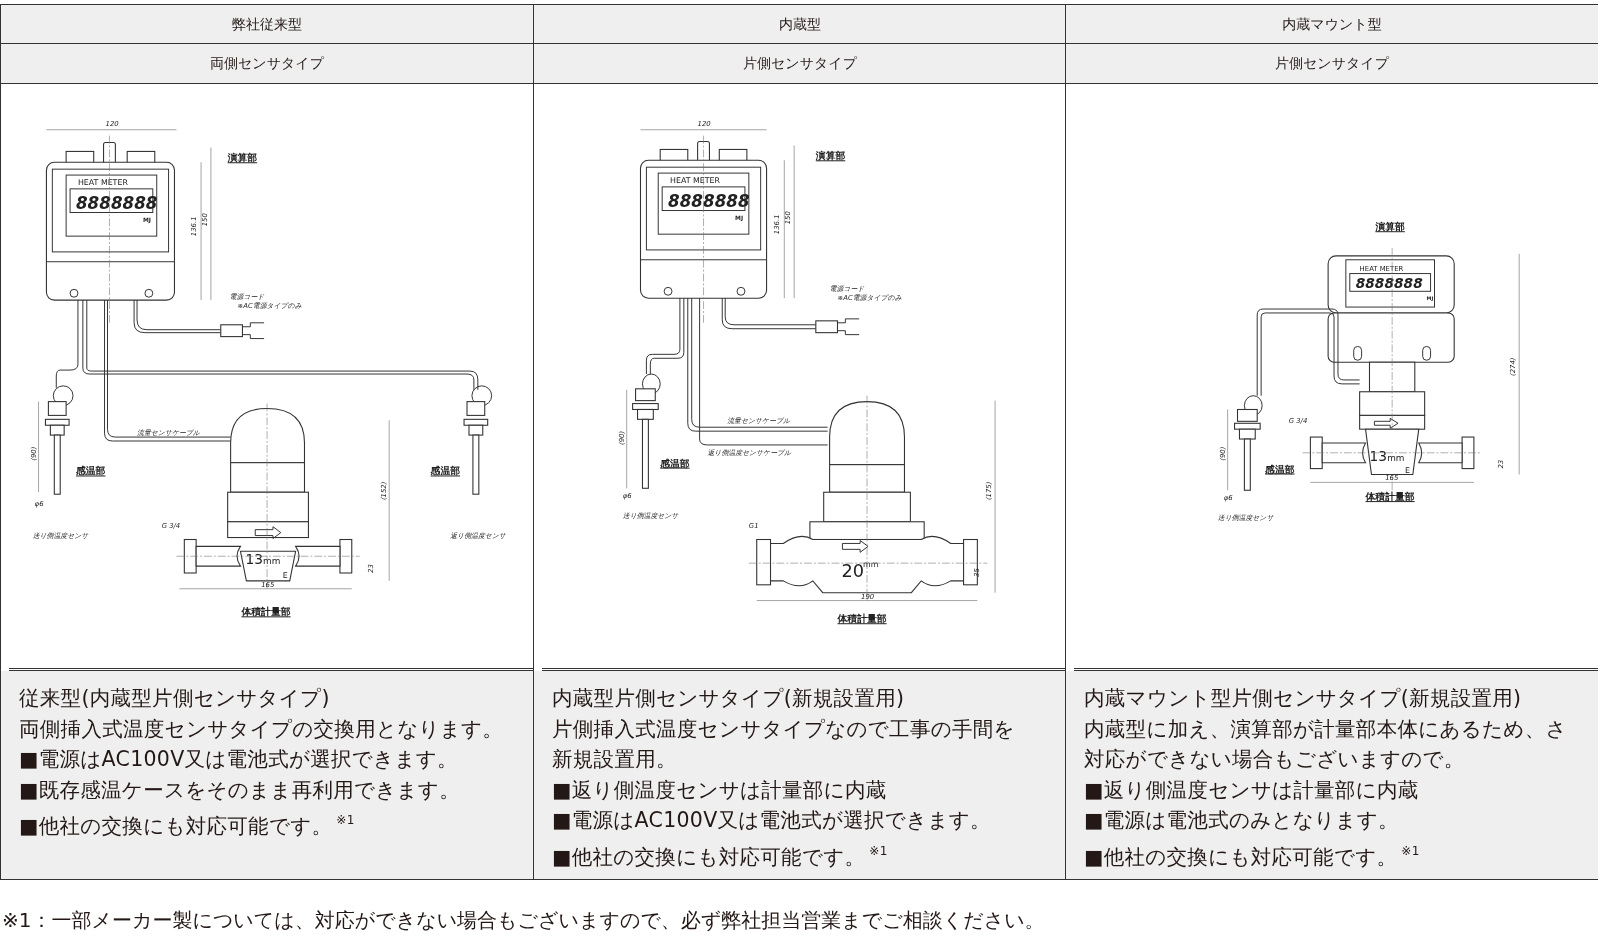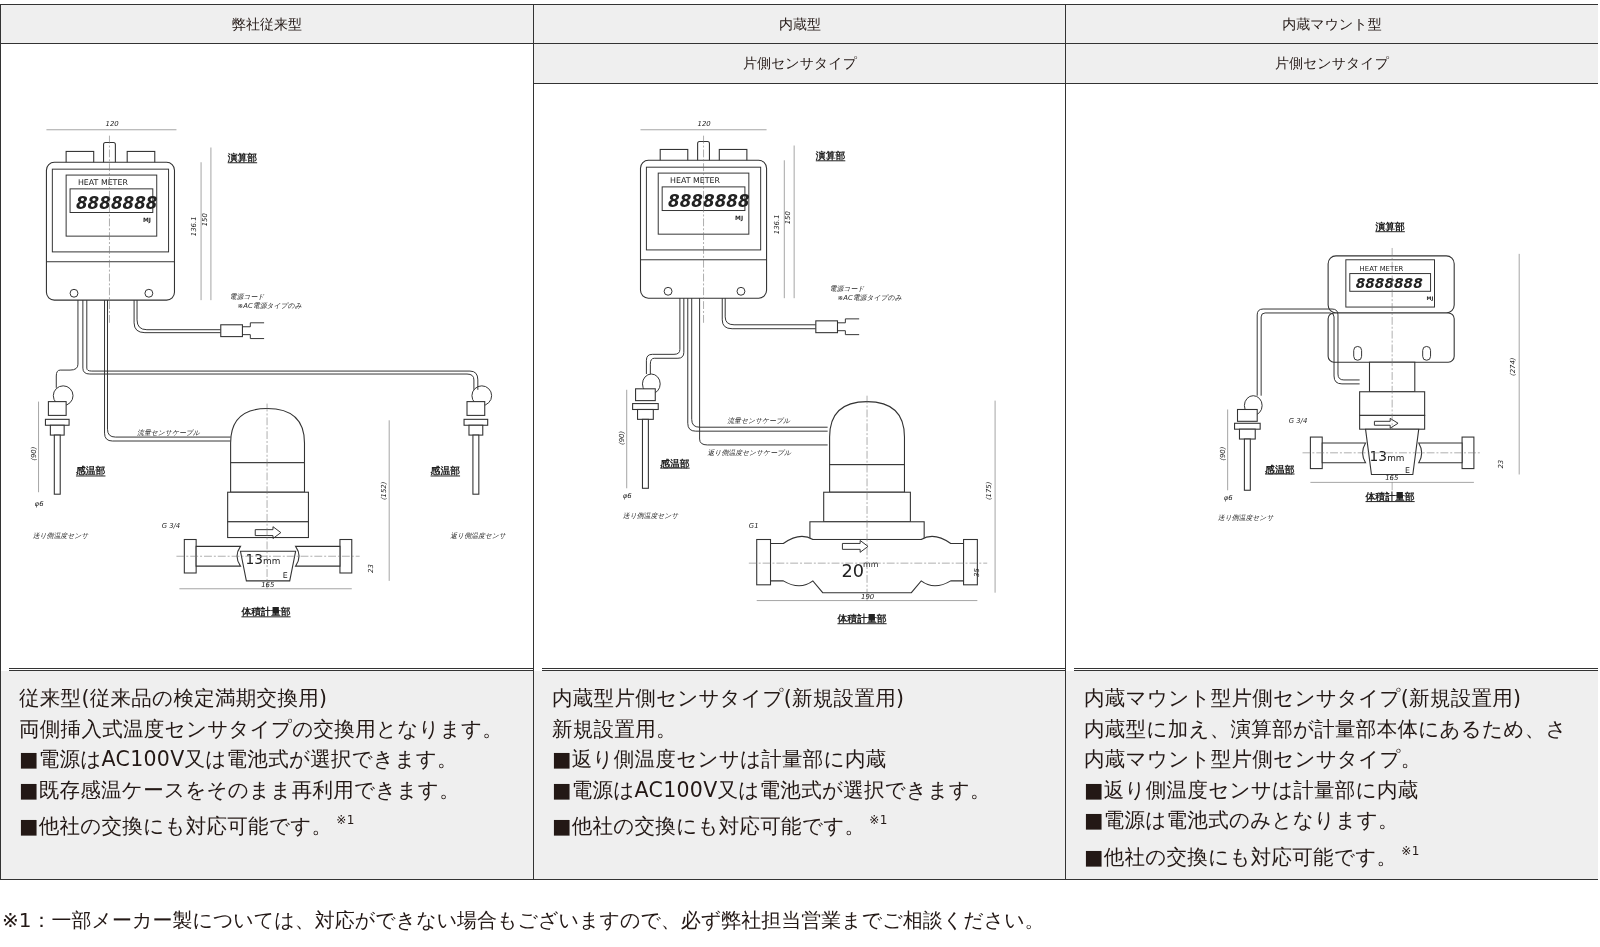--- a/index.html
+++ b/index.html
@@ -36,20 +36,21 @@
   .cl { stroke: #777; fill: none; stroke-width: 0.6; stroke-dasharray: 8 2 2 2; }
   .body { fill: #fff; stroke: #333; stroke-width: 1.1; }
 </style>
 </head>
 <body>
 
 <div class="tbl">
 
   <div class="col c1">
     <div class="h1">弊社従来型</div>
+    <div class="h2">両側センサタイプ</div>
     <div class="fig">
       <svg viewBox="0 0 532 584">
 
         <g>
           <line class="thin" x1="38" y1="42" x2="170" y2="42"></line>
           <text class="dim" x="98" y="38">120</text>
           <rect class="body" x="96" y="55" width="12" height="22" rx="2"></rect>
           <rect class="body" x="58" y="64" width="28" height="14"></rect>
           <rect class="body" x="120" y="64" width="28" height="14"></rect>
           <rect class="body" x="38" y="75" width="130" height="140" rx="8"></rect>
@@ -129,21 +130,21 @@
           <text class="dim" x="256" y="506">165</text>
           <line class="thin" x1="386" y1="337" x2="386" y2="500"></line>
           <text class="dim" transform="translate(383,418) rotate(-90)">(152)</text>
           <text class="dim" transform="translate(370,492) rotate(-90)">23</text>
           <text class="sm" x="155" y="446">G 3/4</text>
           <text class="lbl" x="236" y="535">体積計量部</text>
         </g>
       </svg>
     </div>
     <div class="desc">
-      <div>従来型(従来品の検定満期交換用)</div>
+      <div>従来型(内蔵型片側センサタイプ)</div>
       <div>両側挿入式温度センサタイプの交換用となります。</div>
       <div>■電源はAC100V又は電池式が選択できます。</div>
       <div>■既存感温ケースをそのまま再利用できます。</div>
       <div><span>■他社の交換にも対応可能です。</span><span class="sup">※1</span></div>
     </div>
   </div>
 
   <div class="col c2">
     <div class="h1">内蔵型</div>
     <div class="h2">片側センサタイプ</div>
@@ -217,20 +218,21 @@
           <line class="thin" x1="460" y1="317" x2="460" y2="512"></line>
           <text class="dim" transform="translate(456,418) rotate(-90)">(175)</text>
           <text class="dim" transform="translate(444,496) rotate(-90)">35</text>
           <text class="sm" x="210" y="446">G1</text>
           <text class="lbl" x="300" y="542">体積計量部</text>
         </g>
       </svg>
     </div>
     <div class="desc">
       <div>内蔵型片側センサタイプ(新規設置用)</div>
+      <div>片側挿入式温度センサタイプなので工事の手間を</div>
       <div>新規設置用。</div>
       <div>■返り側温度センサは計量部に内蔵</div>
       <div>■電源はAC100V又は電池式が選択できます。</div>
       <div><span>■他社の交換にも対応可能です。</span><span class="sup">※1</span></div>
     </div>
   </div>
 
   <div class="col c3">
     <div class="h1">内蔵マウント型</div>
     <div class="h2">片側センサタイプ</div>
@@ -283,21 +285,21 @@
           <text class="dim" transform="translate(448,292) rotate(-90)">(274)</text>
           <text class="dim" transform="translate(436,386) rotate(-90)">23</text>
           <text class="sm" x="218" y="340">G 3/4</text>
           <text class="lbl" x="296" y="418">体積計量部</text>
         </g>
       </svg>
     </div>
     <div class="desc">
       <div>内蔵マウント型片側センサタイプ(新規設置用)</div>
       <div>内蔵型に加え、演算部が計量部本体にあるため、さ</div>
-      <div>内蔵マウント型片側センサタイプ。</div>
+      <div>対応ができない場合もございますので。</div>
       <div>■返り側温度センサは計量部に内蔵</div>
       <div>■電源は電池式のみとなります。</div>
       <div><span>■他社の交換にも対応可能です。</span><span class="sup">※1</span></div>
     </div>
   </div>
 </div>
 
 <div class="note">
   <div>※1：一部メーカー製については、対応ができない場合もございますので、必ず弊社担当営業までご相談ください。</div>
 </div>

